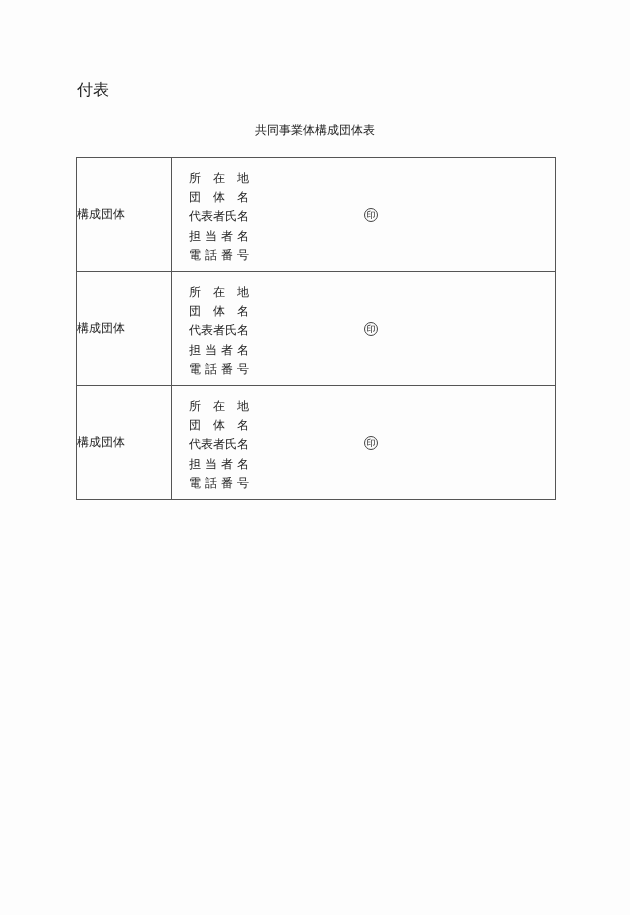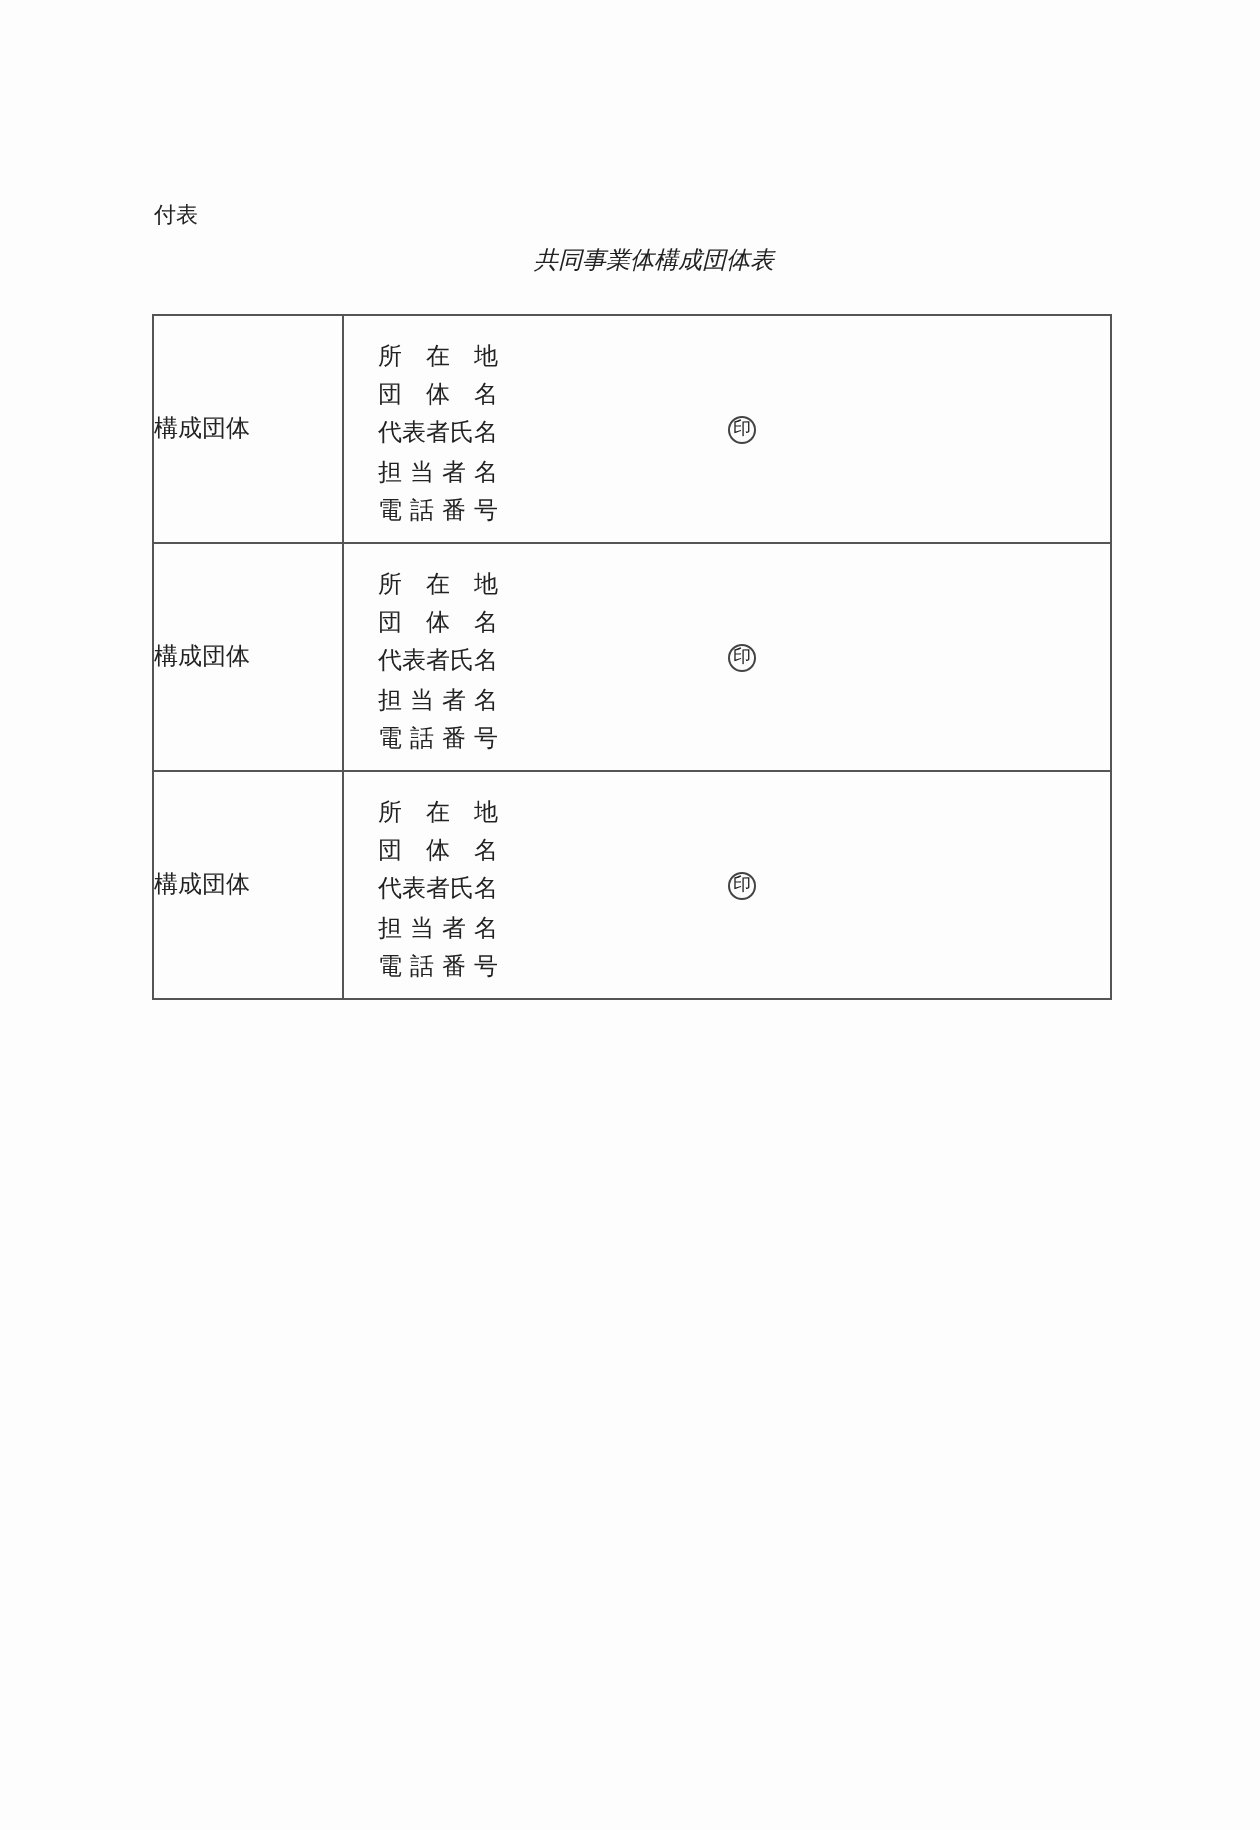--- a/index.html
+++ b/index.html
@@ -1,20 +1,20 @@
 <!DOCTYPE html>
 <html><head>
 <meta charset="utf-8">
 <style>
   html, body { margin:0; padding:0; }
   body { width:630px; height:915px; background:#fdfdfd; position:relative; overflow:hidden;
          font-family:"DejaVu Serif", "Liberation Serif", serif; color:#222; }
-  .appendix { position:absolute; left:77px; top:100px; font-size:11px; letter-spacing:0px;font-family:Liberation Serif, serif; }
+  .appendix { position:absolute; left:77px; top:80px; font-size:16px; letter-spacing:0px;font-family:Liberation Serif, serif; }
   .title { position:absolute; left:0; width:630px; top:122px; font-size:12px; text-align:center; padding-left:0; }
-  .title span { position:relative; left:12px;font-style:italic; }
+  .title span { position:relative; left:0px; }
   table.members { position:absolute; left:76px; top:157px; width:480px; border-collapse:collapse; }
   table.members td { border:1px solid #555; padding:0; vertical-align:middle; }
   table.members tr { height:114px; }
   td.label { width:94px; text-align:left; font-size:12px; }
   td.fields { position:relative; }
   .field-list { position:absolute; left:17px; top:11px; }
   .field { height:19.2px; line-height:19.2px; font-size:12px; width:60px; display:flex; justify-content:space-between; }
   .field span { display:inline-block; }
   .seal { position:absolute; left:192px; top:50px; width:12px; height:12px; border:1px solid #444; border-radius:50%;
           font-size:9px; line-height:12px; text-align:center; }

